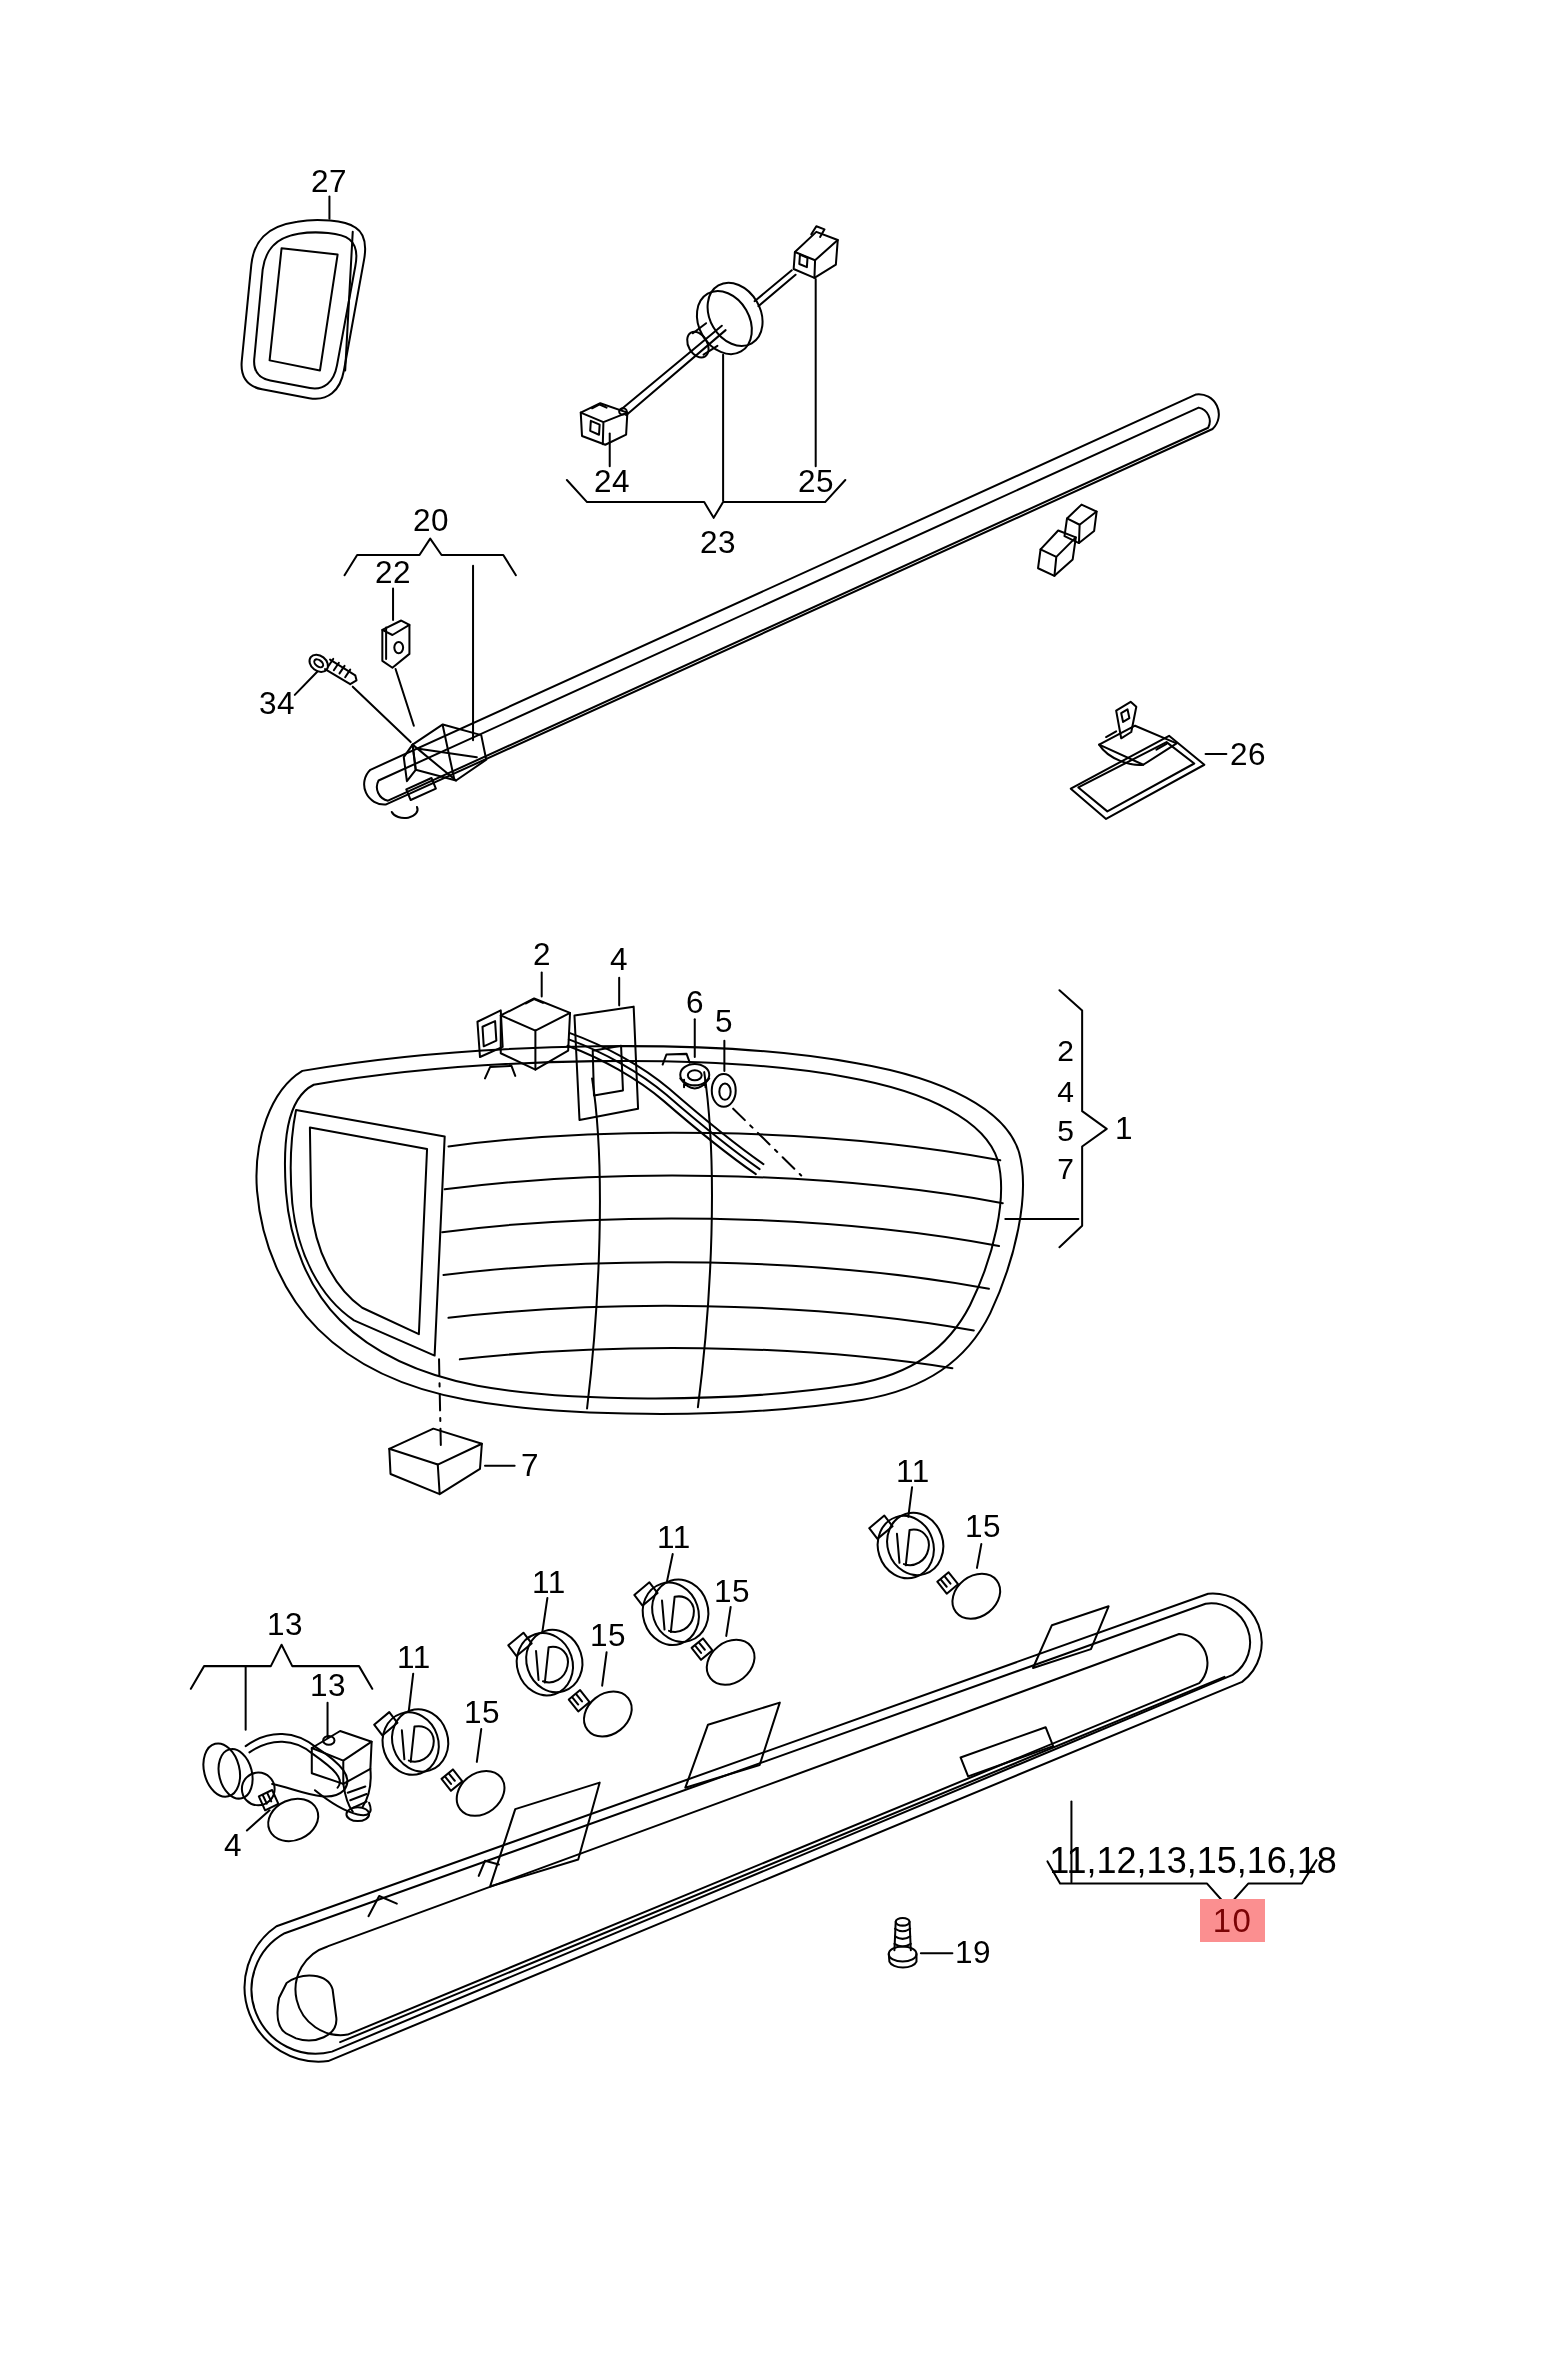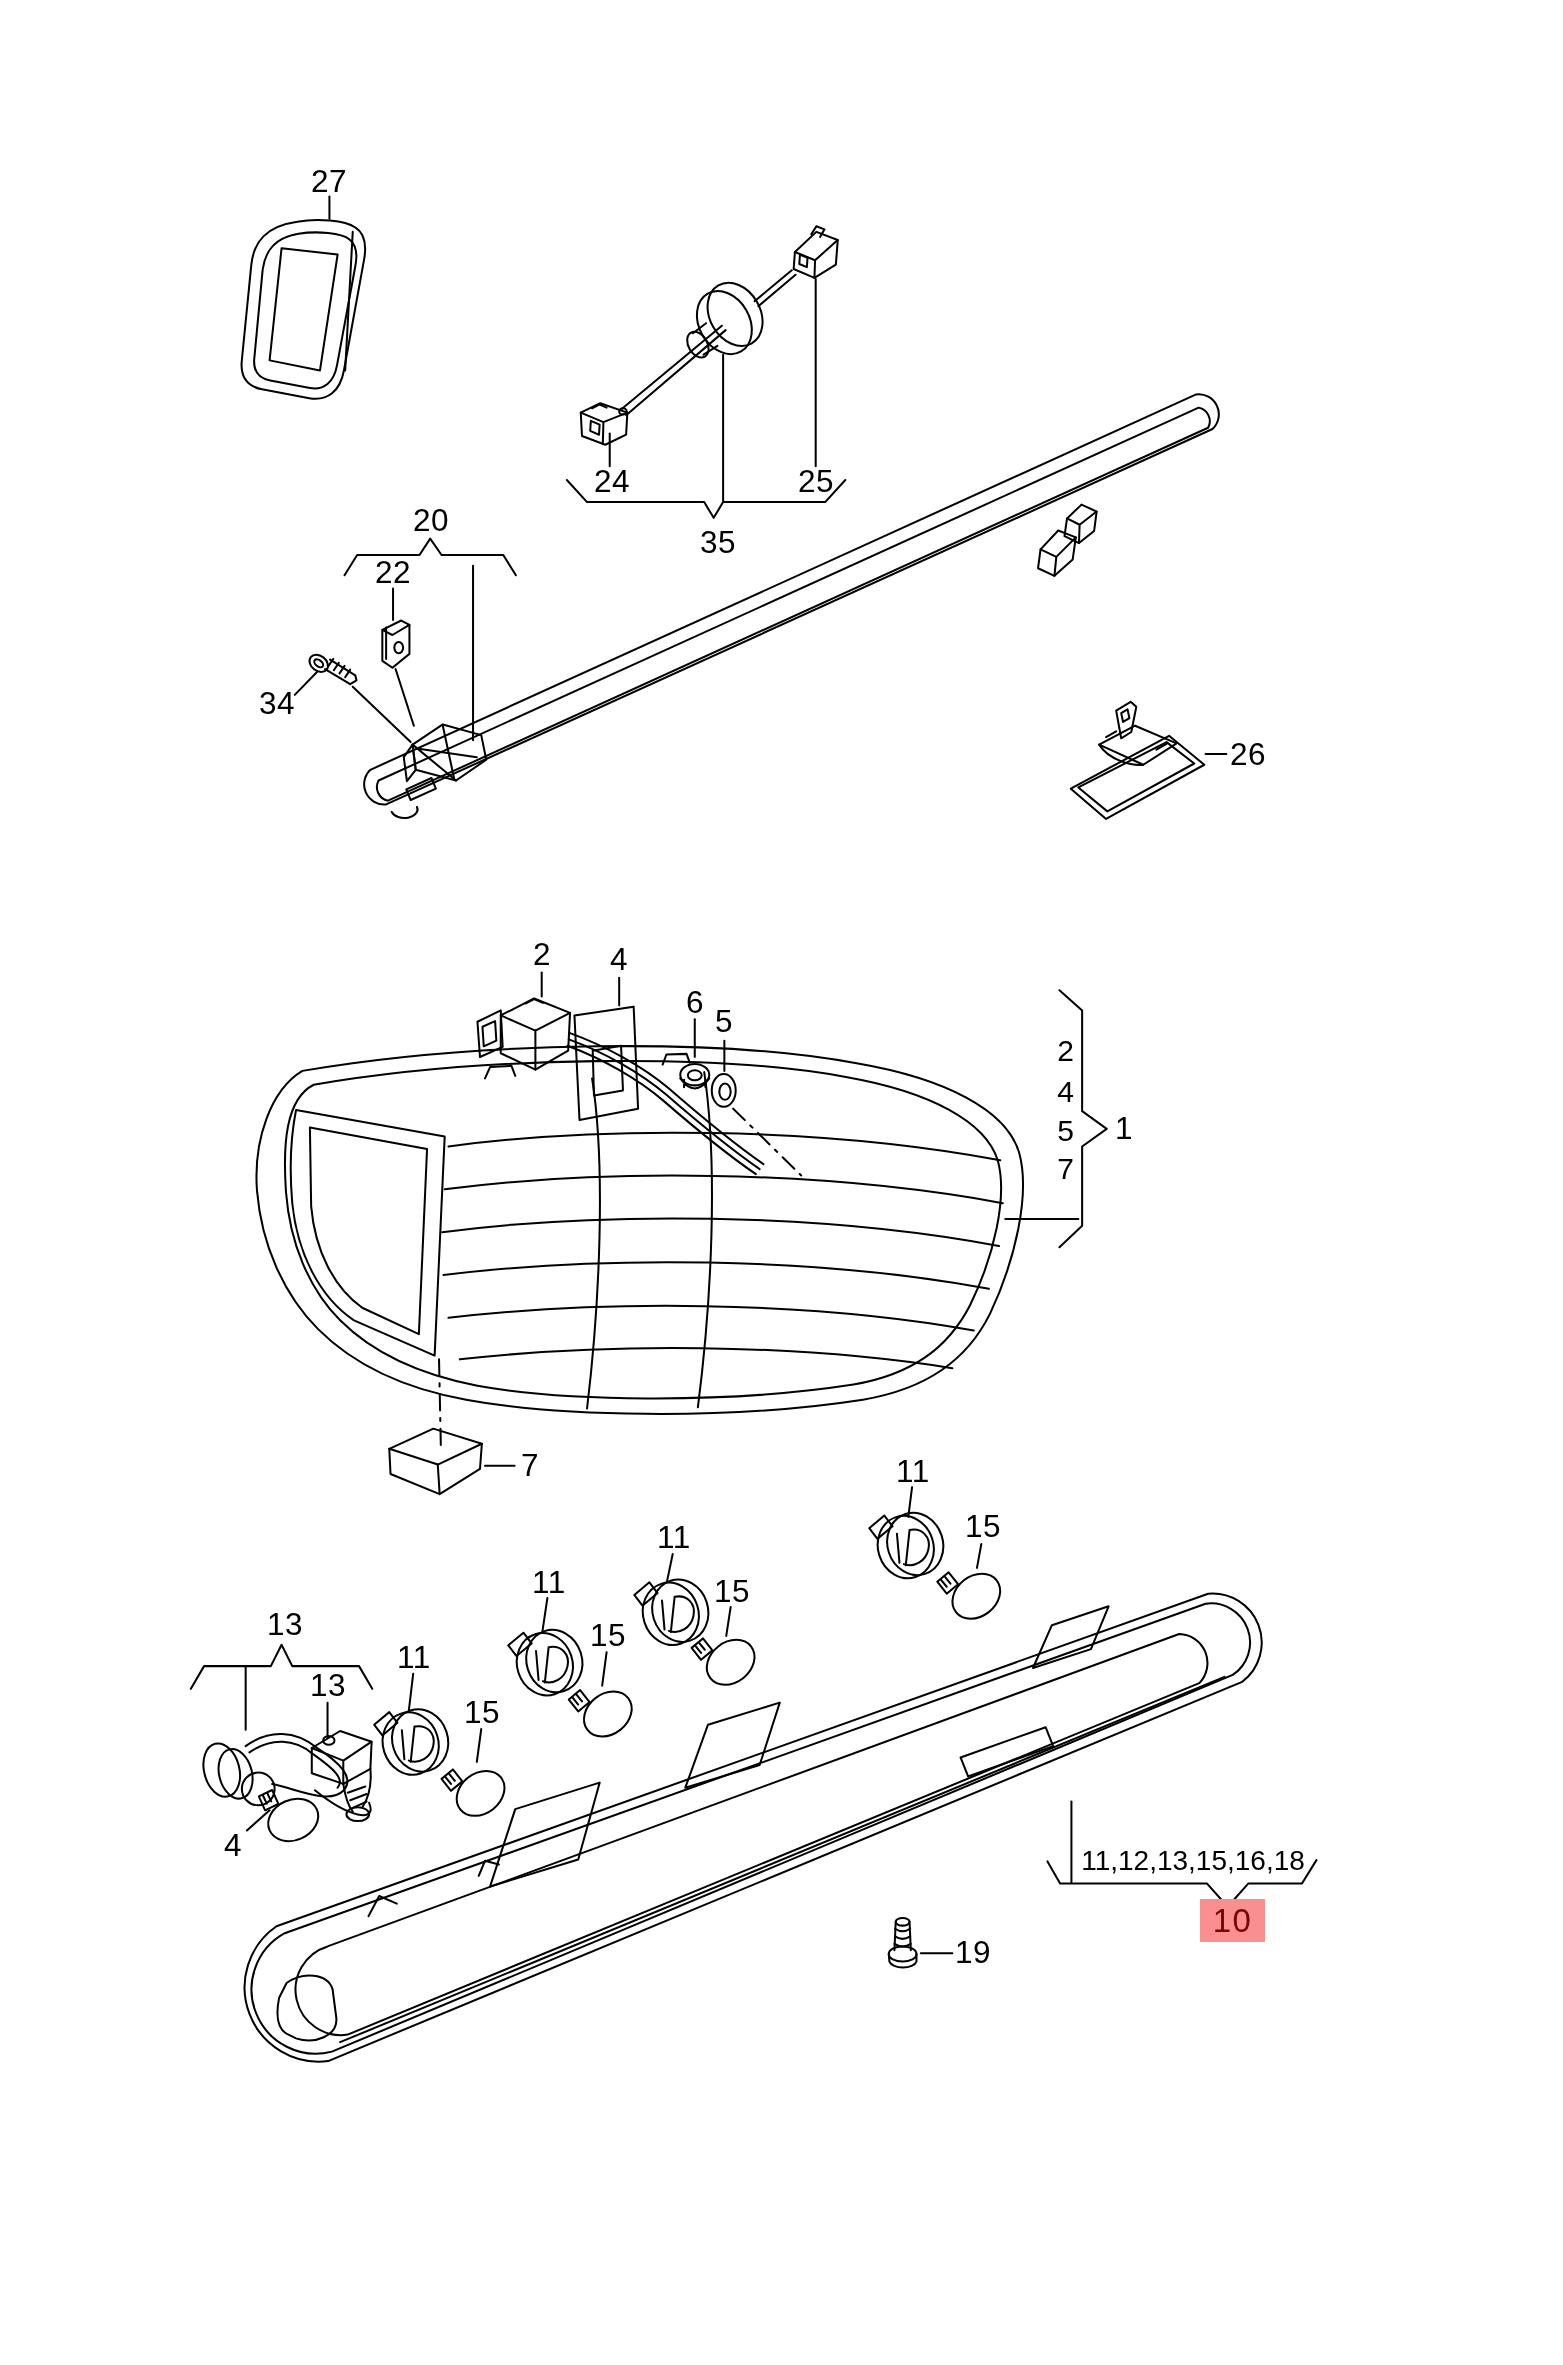--- a/index.html
+++ b/index.html
@@ -2,21 +2,21 @@
 <html style="font-size:10px"><head>
 <meta charset="utf-8">
 <style>
   html,body{margin:0;padding:0;background:#ffffff;}
   .page{position:relative;width:1564px;height:2366px;background:#ffffff;overflow:hidden;
         font-family:"Liberation Sans", sans-serif;}
   .art{position:absolute;left:0;top:0;width:1564px;height:2366px;}
   .callout{position:absolute;transform:translate(-50%,-50%);font-size:31.5px;line-height:1;
            color:#000;letter-spacing:0.6px;white-space:nowrap;}
   .callout.small{font-size:30px;}
-  .callout.group{font-size:28px;letter-spacing:0;}
+  .callout.group{font-size:36px;letter-spacing:0;}
   .hl-box{position:absolute;left:1200px;top:1899px;width:65px;height:43px;background:#FB8F90;
           display:flex;align-items:center;justify-content:center;}
   .hl-box span{font-size:33px;color:#7A0305;letter-spacing:1.3px;}
   .footer{position:absolute;left:0;top:2245px;width:1564px;height:120px;background:#656565;}
   .footer span{display:block;color:#FFFFFF;font-size:60px;line-height:1;letter-spacing:1.3px;
                transform:scaleX(0.92);transform-origin:left center;white-space:nowrap;}
   .footer .pcode{position:absolute;left:411px;top:19.5px;}
   .footer .pref{position:absolute;left:993px;top:19.5px;}
 </style>
 </head>
@@ -238,21 +238,21 @@
       <path d="M1421,3062 Q1433,3070 1445,3062 M1421,3074 Q1433,3082 1445,3074 M1420,3086 Q1433,3094 1446,3086"></path>
       <ellipse cx="1433" cy="3102" rx="22" ry="12"></ellipse>
       <path d="M1411,3102 L1412,3114 A22,12 0 0 0 1455,3114 L1455,3102"></path>
       <path d="M1462,3101 L1512,3101"></path>
     </g>
   </svg>
 
   <div class="callout" style="left:329px;top:182px">27</div>
   <div class="callout" style="left:612px;top:482px">24</div>
   <div class="callout" style="left:816px;top:482px">25</div>
-  <div class="callout" style="left:718px;top:543px">35</div>
+  <div class="callout" style="left:718px;top:543px">23</div>
   <div class="callout" style="left:431px;top:521px">20</div>
   <div class="callout" style="left:393px;top:573px">22</div>
   <div class="callout" style="left:277px;top:704px">34</div>
   <div class="callout" style="left:1248px;top:755px">26</div>
   <div class="callout" style="left:542px;top:955px">2</div>
   <div class="callout" style="left:619px;top:960px">4</div>
   <div class="callout" style="left:695px;top:1003px">6</div>
   <div class="callout" style="left:724px;top:1022px">5</div>
   <div class="callout small" style="left:1066px;top:1051px">2</div>
   <div class="callout small" style="left:1066px;top:1092px">4</div>

